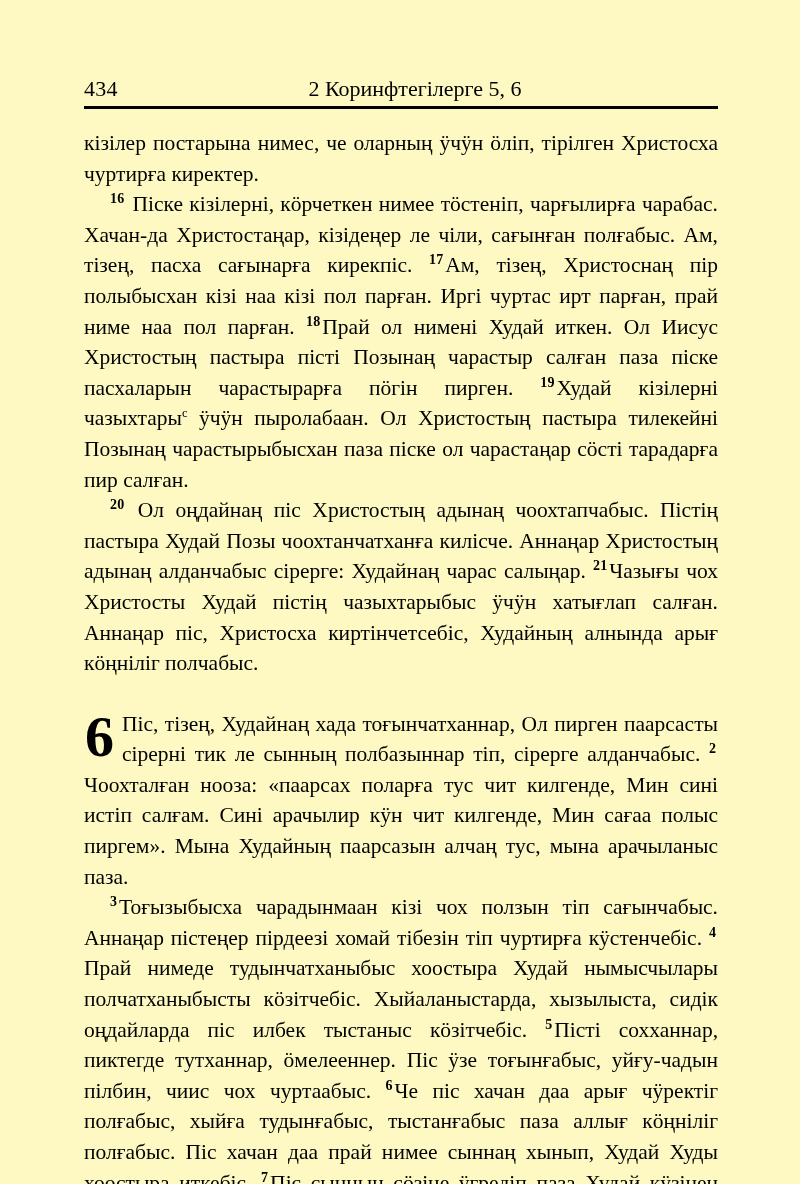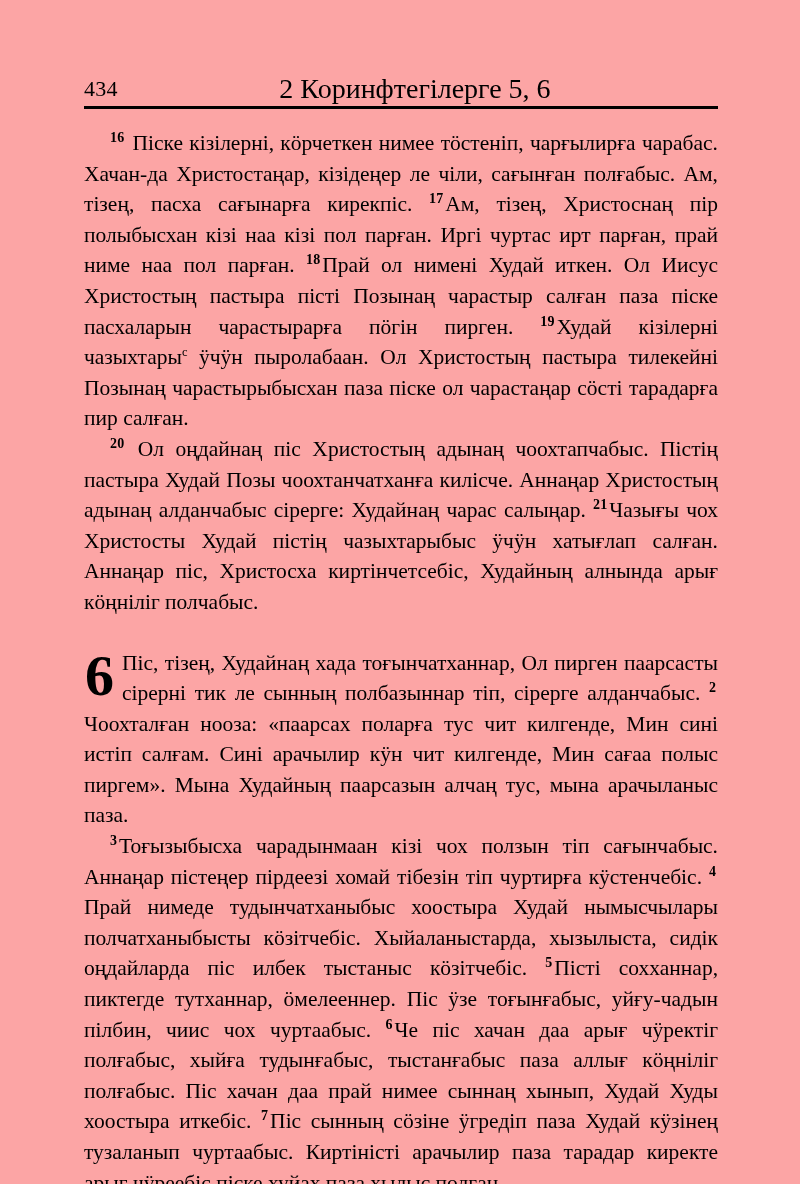--- a/index.html
+++ b/index.html
@@ -4,21 +4,21 @@
 <style>
   html, body {
     margin: 0;
     padding: 0;
     background: #ffffff;
   }
   .page {
     position: relative;
     width: 800px;
     height: 1184px;
-    background: #fca5a5;
+    background: #fef9c3;
     margin: 0 auto;
     overflow: hidden;
     font-family: "Liberation Serif", "DejaVu Serif", serif;
     color: #000000;
   }
 
   
   .running-head {
     position: absolute;
     left: 84px;
@@ -33,21 +33,21 @@
     font-size: 22px;
     line-height: 30px;
     letter-spacing: 0.2px;
   }
   .head-title {
     position: absolute;
     left: 0;
     top: 0;
     width: 634px;
     text-align: center;
-    font-size: 28px;
+    font-size: 22px;
     line-height: 30px;
     padding-left: 28px;
     box-sizing: border-box;
     font-family: Liberation Serif, serif;
   }
   .head-rule {
     position: absolute;
     left: 84px;
     top: 106px;
     width: 634px;
@@ -124,20 +124,21 @@
 <div class="page">
 
   <div class="running-head">
     <div class="folio">434</div>
     <div class="head-title">2 Коринфтегілерге 5, 6</div>
   </div>
   <div class="head-rule"></div>
 
   <div class="textblock">
 
+    <p class="cont"><span>кізілер постарына нимес, че оларның ӱчӱн öліп, тірілген Христосха чуртирға киректер.</span></p>
 
     <p class="indent"><span class="vn">16</span>  <span>Піске кізілерні, кöрчеткен нимее тöстеніп, чарғылирға чарабас. Хачан-да Христостаңар, кізідеңер ле чіли, сағынған полғабыс. Ам, тізең, пасха сағынарға кирекпіс.</span> <span class="vn">17</span> <span>Ам, тізең, Христоснаң пір полыбысхан кізі наа кізі пол парған. Иргі чуртас ирт парған, прай ниме наа пол парған.</span> <span class="vn">18</span> <span>Прай ол нимені Худай иткен. Ол Иисус Христостың пастыра пісті Позынаң чарастыр салған паза піске пасхаларын чарастырарға пöгін пирген.</span> <span class="vn">19</span> <span>Худай кізілерні чазыхтары</span><span class="fn">c</span><span> ӱчӱн пыролабаан. Ол Христостың пастыра тилекейні Позынаң чарастырыбысхан паза піске ол чарастаңар сöсті тарадарға пир салған.</span></p>
 
     <p class="indent"><span class="vn">20</span>  <span>Ол оңдайнаң піс Христостың адынаң чоохтапчабыс. Пістің пастыра Худай Позы чоохтанчатханға килісче. Аннаңар Христостың адынаң алданчабыс сірерге: Худайнаң чарас салыңар.</span> <span class="vn">21</span> <span>Чазығы чох Христосты Худай пістің чазыхтарыбыс ӱчӱн хатығлап салған. Аннаңар піс, Христосха киртінчетсебіс, Худайның алнында арығ кöңніліг полчабыс.</span></p>
 
     <div class="chapter">
       <span class="dropcap">6</span>
       <p class="first-para"><span>Піс, тізең, Худайнаң хада тоғынчатханнар, Ол пирген паарсасты сірерні тик ле сынның полбазыннар тіп, сірерге алданчабыс.</span> <span class="vn">2</span> <span>Чоохталған нооза: «паарсах поларға тус чит килгенде, Мин сині истіп салғам. Сині арачылир кӱн чит килгенде, Мин сағаа полыс пиргем». Мына Худайның паарсазын алчаң тус, мына арачыланыс паза.</span></p>
 
       <p class="indent"><span class="vn">3</span> <span>Тоғызыбысха чарадынмаан кізі чох ползын тіп сағынчабыс. Аннаңар пістеңер пірдеезі хомай тібезін тіп чуртирға кӱстенчебіс.</span> <span class="vn">4</span> <span>Прай нимеде тудынчатханыбыс хоостыра Худай нымысчылары полчатханыбысты кöзітчебіс. Хыйаланыстарда, хызылыста, сидік оңдайларда піс илбек тыстаныс кöзітчебіс.</span> <span class="vn">5</span> <span>Пісті сохханнар, пиктегде тутханнар, öмелееннер. Піс ӱзе тоғынғабыс, уйғу-чадын пілбин, чиис чох чуртаабыс.</span> <span class="vn">6</span> <span>Че піс хачан даа арығ чӱректіг полғабыс, хыйға тудынғабыс, тыстанғабыс паза аллығ кöңніліг полғабыс. Піс хачан даа прай нимее сыннаң хынып, Худай Худы хоостыра иткебіс.</span> <span class="vn">7</span> <span>Піс сынның сöзіне ӱгредіп паза Худай кӱзінең тузаланып чуртаабыс. Киртіністі арачылир паза тарадар киректе арығ чӱреебіс піске хуйах паза хылыс полған.</span>  </p>

